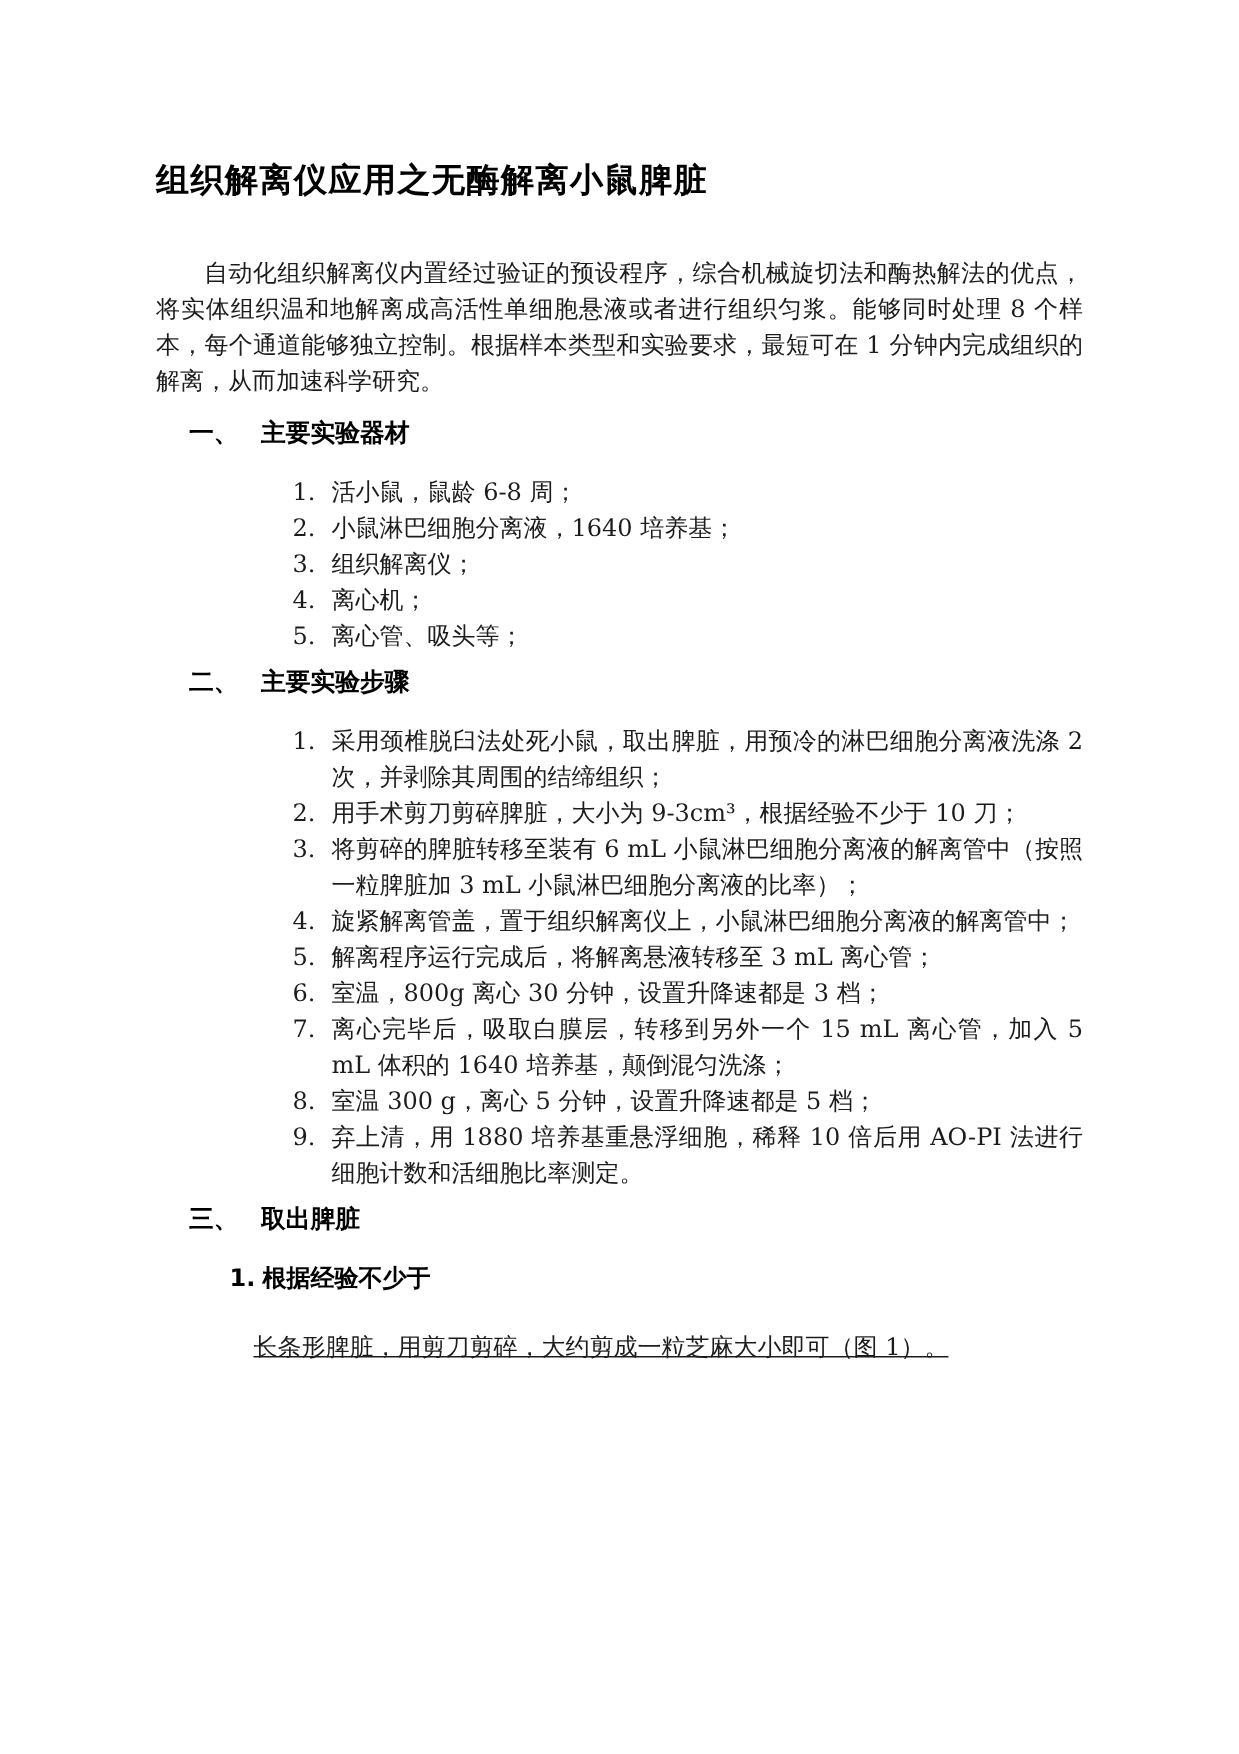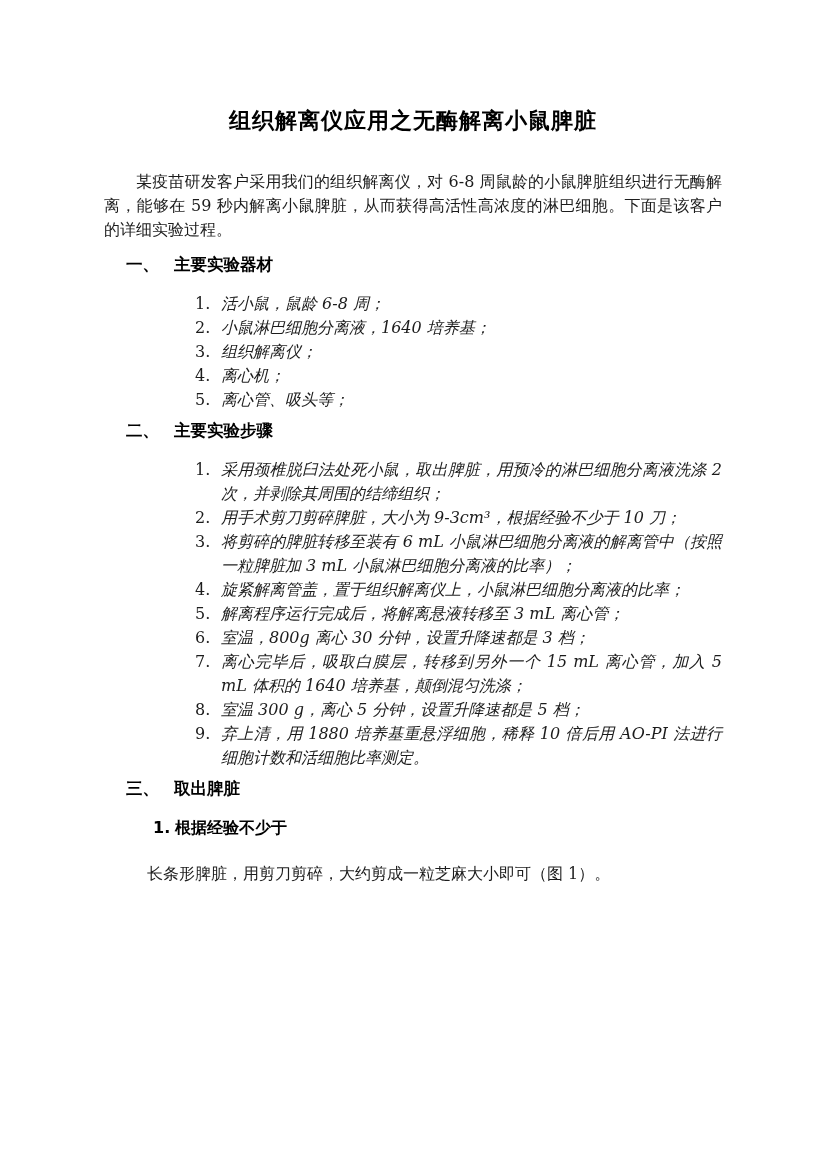--- a/index.html
+++ b/index.html
@@ -15,21 +15,20 @@
     background: #ffffff;
     padding: 106px 104px 0 104px;
     font-family: "DejaVu Serif", "Liberation Serif", serif;
     font-size: 16px;
     line-height: 24px;
     color: #1c1c1c;
     overflow: hidden;
   }
   .doc-title {
     margin: 0 0 34px 0;
-    text-align: center;
     font-family: "DejaVu Sans", "Liberation Sans", sans-serif;
     font-weight: 700;
     font-size: 22px;
     line-height: 30px;
     color: #000000;
     letter-spacing: 1px;
   }
   .intro-para {
     margin: 0 0 10px 0;
     text-indent: 2em;
@@ -59,49 +58,49 @@
     display: flex;
     line-height: 24px;
   }
   .list-item .item-num {
     flex: none;
     width: 26px;
   }
   .list-item .item-text {
     flex: 1;
     text-align: justify;
-    font-style: italic;
   }
   .subsection-heading {
     display: flex;
     margin: 14px 0 22px 49px;
     font-family: "DejaVu Sans", "Liberation Sans", sans-serif;
     font-weight: 700;
     font-size: 16px;
     line-height: 24px;
     color: #000000;
   }
   .subsection-heading .sub-num {
     flex: none;
     width: 22px;
   }
   .result-para {
-    margin: 0 0 0 43px;
+    margin: 0 0 0 65px;
     text-align: justify;
+    text-decoration: underline;
   }
 </style>
 </head>
 <body>
 
 <div class="page">
 
   <h1 class="doc-title">组织解离仪应用之无酶解离小鼠脾脏</h1>
 
+  <p class="intro-para">自动化组织解离仪内置经过验证的预设程序，综合机械旋切法和酶热解法的优点，将实体组织温和地解离成高活性单细胞悬液或者进行组织匀浆。能够同时处理 8 个样本，每个通道能够独立控制。根据样本类型和实验要求，最短可在 1 分钟内完成组织的解离，从而加速科学研究。</p>
 
-  <p class="intro-para">某疫苗研发客户采用我们的组织解离仪，对 6-8 周鼠龄的小鼠脾脏组织进行无酶解离，能够在 59 秒内解离小鼠脾脏，从而获得高活性高浓度的淋巴细胞。下面是该客户的详细实验过程。</p>
 
   <div class="section">
     <div class="section-heading">
       <span class="sec-num">一、</span>
       <span class="sec-label">主要实验器材</span>
     </div>
     <ul class="item-list">
         <li class="list-item">
         <span class="item-num">1.</span>
         <span class="item-text">活小鼠，鼠龄 6-8 周；</span>
@@ -138,21 +137,21 @@
         <li class="list-item">
         <span class="item-num">2.</span>
         <span class="item-text">用手术剪刀剪碎脾脏，大小为 9-3cm³，根据经验不少于 10 刀；</span>
       </li>
         <li class="list-item">
         <span class="item-num">3.</span>
         <span class="item-text">将剪碎的脾脏转移至装有 6 mL 小鼠淋巴细胞分离液的解离管中（按照一粒脾脏加 3 mL 小鼠淋巴细胞分离液的比率）；</span>
       </li>
         <li class="list-item">
         <span class="item-num">4.</span>
-        <span class="item-text">旋紧解离管盖，置于组织解离仪上，小鼠淋巴细胞分离液的比率；</span>
+        <span class="item-text">旋紧解离管盖，置于组织解离仪上，小鼠淋巴细胞分离液的解离管中；</span>
       </li>
         <li class="list-item">
         <span class="item-num">5.</span>
         <span class="item-text">解离程序运行完成后，将解离悬液转移至 3 mL 离心管；</span>
       </li>
         <li class="list-item">
         <span class="item-num">6.</span>
         <span class="item-text">室温，800g 离心 30 分钟，设置升降速都是 3 档；</span>
       </li>
         <li class="list-item">

